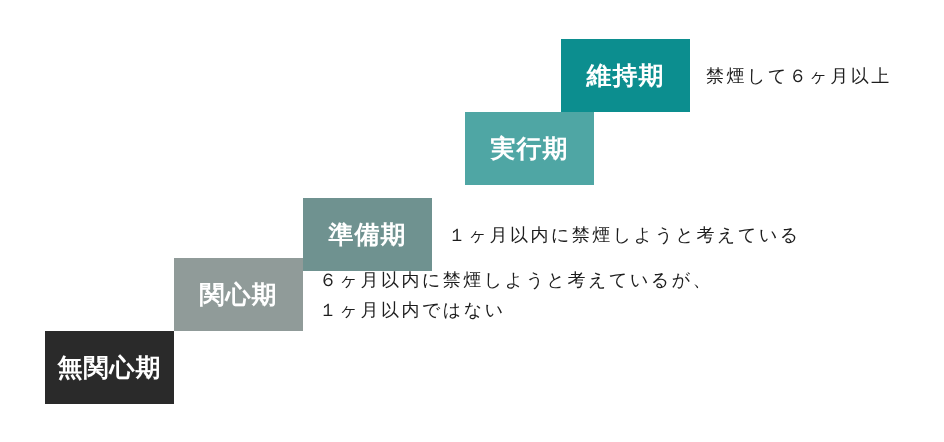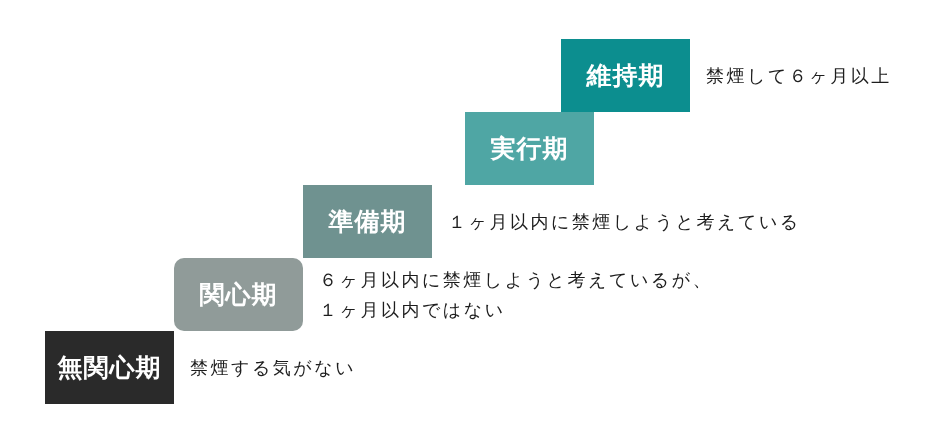--- a/index.html
+++ b/index.html
@@ -40,21 +40,21 @@
     transform: translateY(-50%);
     font-size: 18px;
     line-height: 30px;
     letter-spacing: 2.5px;
     color: #1d1d1d;
     white-space: pre;
   }
   
   .step-0 { left: 561px; top: 39px;  }
   .step-1 { left: 452px; top: 112px; margin-left: 13px; }
-  .step-2 { left: 303px; top: 185px; }
+  .step-2 { left: 303px; top: 198px; }
   .step-3 { left: 174px; top: 258px; }
   .step-4 { left: 45px;  top: 331px; }
 </style>
 </head>
 <body>
 
 <div class="stair-diagram">
 
   <div class="step step-0">
     <div class="step-box" style="background-color: rgb(12, 142, 143);">
@@ -70,27 +70,26 @@
   </div>
 
   <div class="step step-2">
     <div class="step-box" style="background-color: rgb(111, 146, 144);">
       <span class="step-label">準備期</span>
     </div>
     <div class="step-desc">１ヶ月以内に禁煙しようと考えている</div>
   </div>
 
   <div class="step step-3">
-    <div class="step-box" style="background-color: rgb(144, 155, 153); border-radius: 10px;">
+    <div class="step-box" style="background-color: rgb(144, 155, 153);">
       <span class="step-label">関心期</span>
     </div>
     <div class="step-desc">６ヶ月以内に禁煙しようと考えているが、
 １ヶ月以内ではない</div>
   </div>
 
   <div class="step step-4">
     <div class="step-box" style="background-color: rgb(42, 42, 42);">
       <span class="step-label">無関心期</span>
     </div>
-    <div class="step-desc">禁煙する気がない</div>
   </div>
 
 </div>
 
 </body></html>

